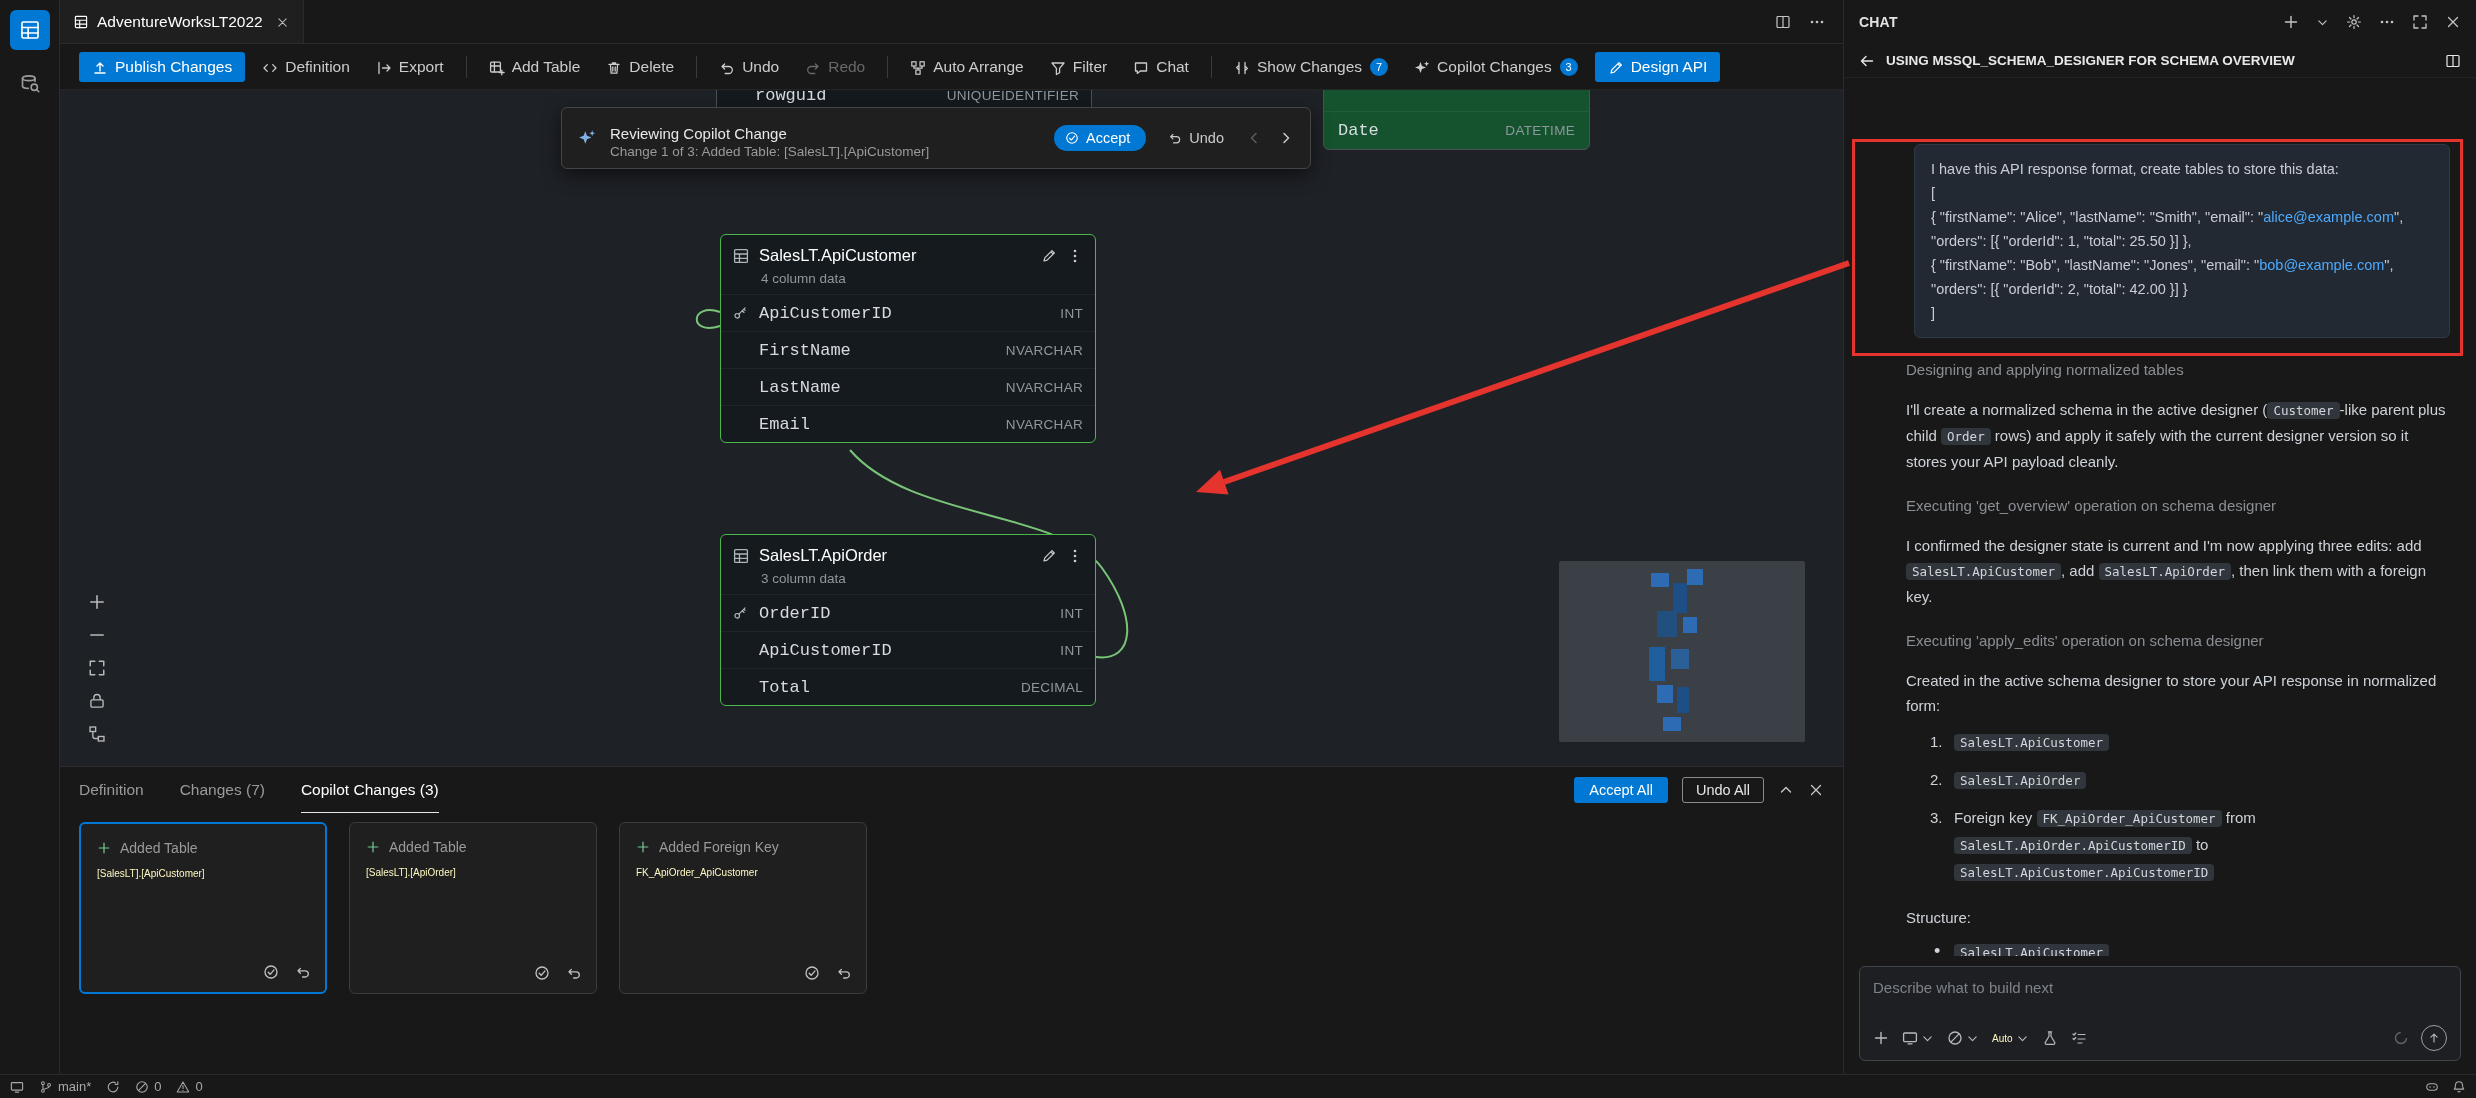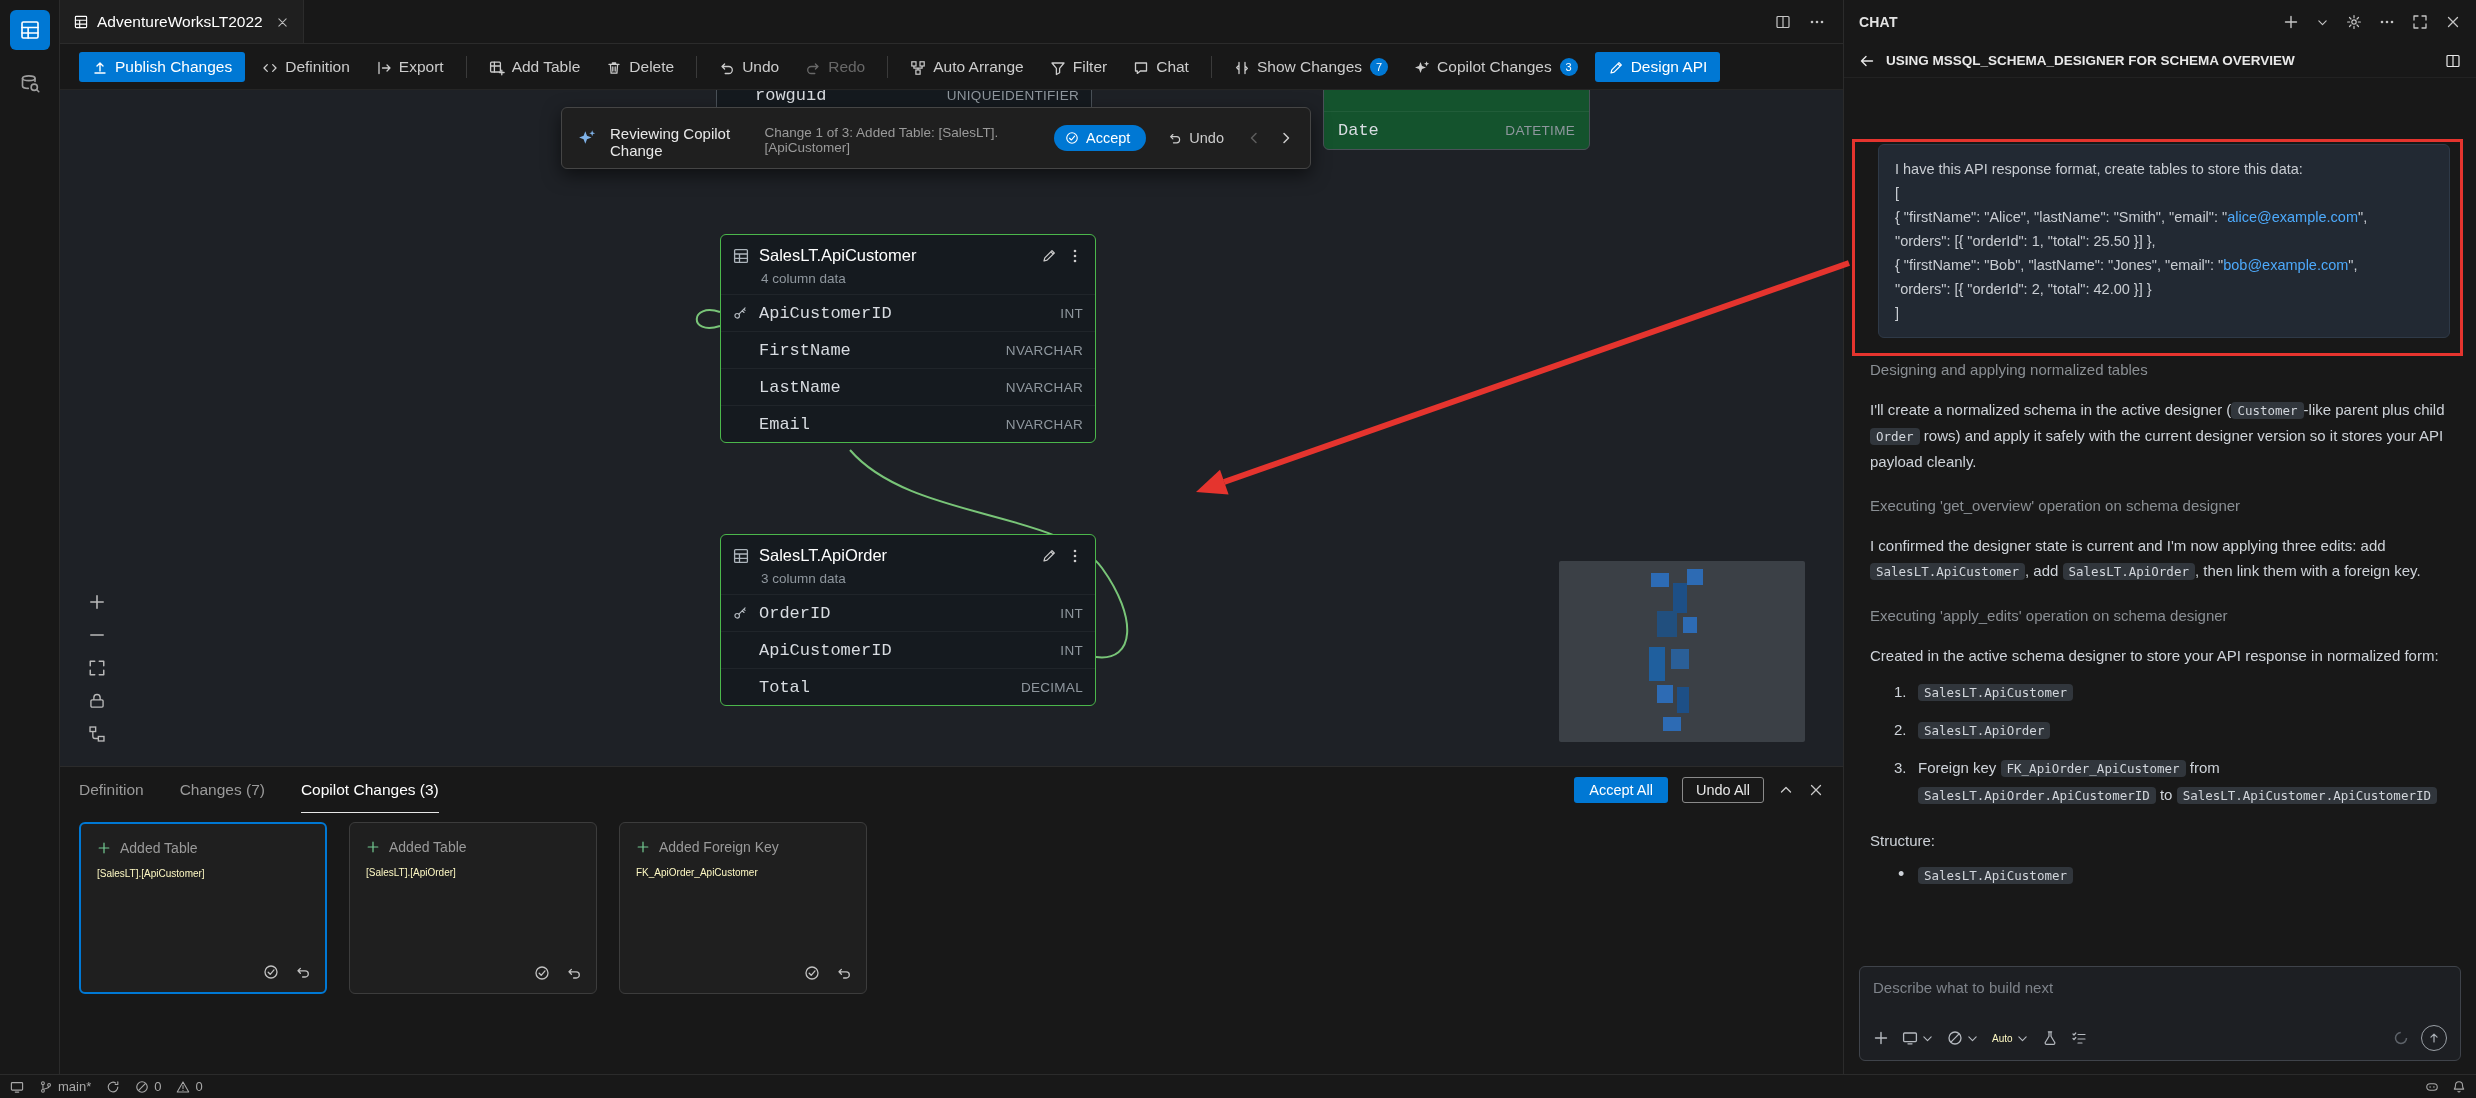--- a/index.html
+++ b/index.html
@@ -41,21 +41,21 @@
   .row-gutter { width:26px; color:#b4bac0; display:flex; align-items:center; }
   .col-name { flex:1; font-size:17px; color:#d8dce1;font-family:Liberation Mono, monospace; }
   .col-type { font-size:13.5px; color:#8f979e; letter-spacing:.3px; }
 
   .partial-row-top { position:absolute; left:656px; top:-12px; width:376px; height:34px; background:#151a1f; border-left:1.5px solid #4a5158; border-right:1.5px solid #4a5158; display:flex; align-items:center; padding:0 12px 0 38px; }
   .partial-right { position:absolute; left:1263px; top:-16px; width:267px; height:76px; background:#14532d; border:1.5px solid #4a5158; border-radius:0 0 6px 6px; display:flex; flex-direction:column; justify-content:flex-end; }
   .partial-right .tbl-row { border-top:1px solid rgba(255,255,255,0.06); height:38px; padding:0 14px; }
 
   .banner { position:absolute; left:501px; top:17px; width:750px; height:62px; background:#1f1f1f; border:1px solid #454545; border-radius:6px; display:flex; align-items:center; gap:14px; padding:0 16px; box-shadow:0 6px 18px rgba(0,0,0,.55); z-index:5; }
   .banner-sparkle { color:#7fb2e8; }
-  .banner-text { display:flex; flex-direction:row; gap:2px;margin-top:8px; }
+  .banner-text { display:flex; flex-direction:column; gap:2px;margin-top:8px; }
   .banner-title { color:#e8e8e8; font-size:15px; }
   .banner-sub { color:#9a9a9a; font-size:13.5px; }
   .banner-accept { margin-left:auto; background:#0078d4; color:#fff; border-radius:999px; display:flex; align-items:center; gap:7px; padding:5px 16px 5px 11px; font-size:14.5px; }
   .banner-undo { display:flex; align-items:center; gap:7px; color:#ccc; font-size:14.5px; margin:0 8px; }
   .banner-nav { display:flex; align-items:center; gap:16px; }
   .nav-dim { color:#5d5d5d; }
 
   .canvas-controls { position:absolute; left:28px; top:503px; display:flex; flex-direction:column; gap:15px; color:#b9b9b9; }
   .minimap { position:absolute; left:1499px; top:471px; width:246px; height:181px; background:#3b4046; border-radius:2px; }
   .minimap .blk { position:absolute; }
@@ -76,21 +76,21 @@
   .card-name { color:#fef9c3; font-size:10px; margin-top:12px; }
   .card-actions { position:absolute; right:14px; bottom:12px; display:flex; gap:16px; color:#c2c2c2; }
 
   
   .chat-panel { position:absolute; right:0; top:0; width:633px; bottom:24px; background:#181818; border-left:1px solid #2b2b2b; display:flex; flex-direction:column; }
   .chat-topbar { height:44px; display:flex; align-items:center; padding:0 15px; flex:none; }
   .chat-title { font-size:14px; font-weight:bold; color:#e3e3e3; letter-spacing:.2px; }
   .chat-topbar-actions { margin-left:auto; display:flex; align-items:center; gap:17px; color:#c5c5c5; }
   .chat-header { height:34px; display:flex; align-items:center; gap:11px; padding:0 15px; color:#e8e8e8; font-weight:bold; font-size:13.5px; border-bottom:1px solid #222; flex:none; }
   .chat-header-title { flex:1; white-space:nowrap; overflow:hidden; }
-  .chat-body { flex:1; overflow:hidden; padding:66px 26px 0; position:relative; font-size:15px; }
+  .chat-body { flex:1; overflow:hidden; padding:66px 26px 0; position:relative; font-size:15px;margin-left:36px; }
   .bubble { background:#222933; border:1px solid #2e3947; border-radius:6px; padding:12px 16px; color:#c9cdd3; font-size:14.5px; line-height:24px; margin-left:8px; }
   .bubble .link { color:#4daafc; }
   .status-line { color:#8a8f94; font-size:15px; margin-top:23px; }
   .chat-p { color:#ced3d9; font-size:15px; line-height:25px; margin-top:19px; }
   .chip { font-family:"DejaVu Sans Mono", monospace; font-size:12.5px; background:#31363c; border-radius:4px; padding:1px 6px; color:#d2d6dc; white-space:nowrap; }
   .chat-li { position:relative; padding-left:48px; margin-top:11px; line-height:26px; color:#ced3d9; }
   .chat-li .num { position:absolute; left:24px; }
   .chat-bullet { position:relative; padding-left:48px; margin-top:13px; color:#ced3d9; }
   .chat-bullet .dot { position:absolute; left:28px; top:-2px; font-size:18px; }
   .chat-inputbox { margin:10px 15px 13px; border:1px solid #3f434a; border-radius:6px; background:#1d1f23; padding:12px 13px 9px; flex:none; }

